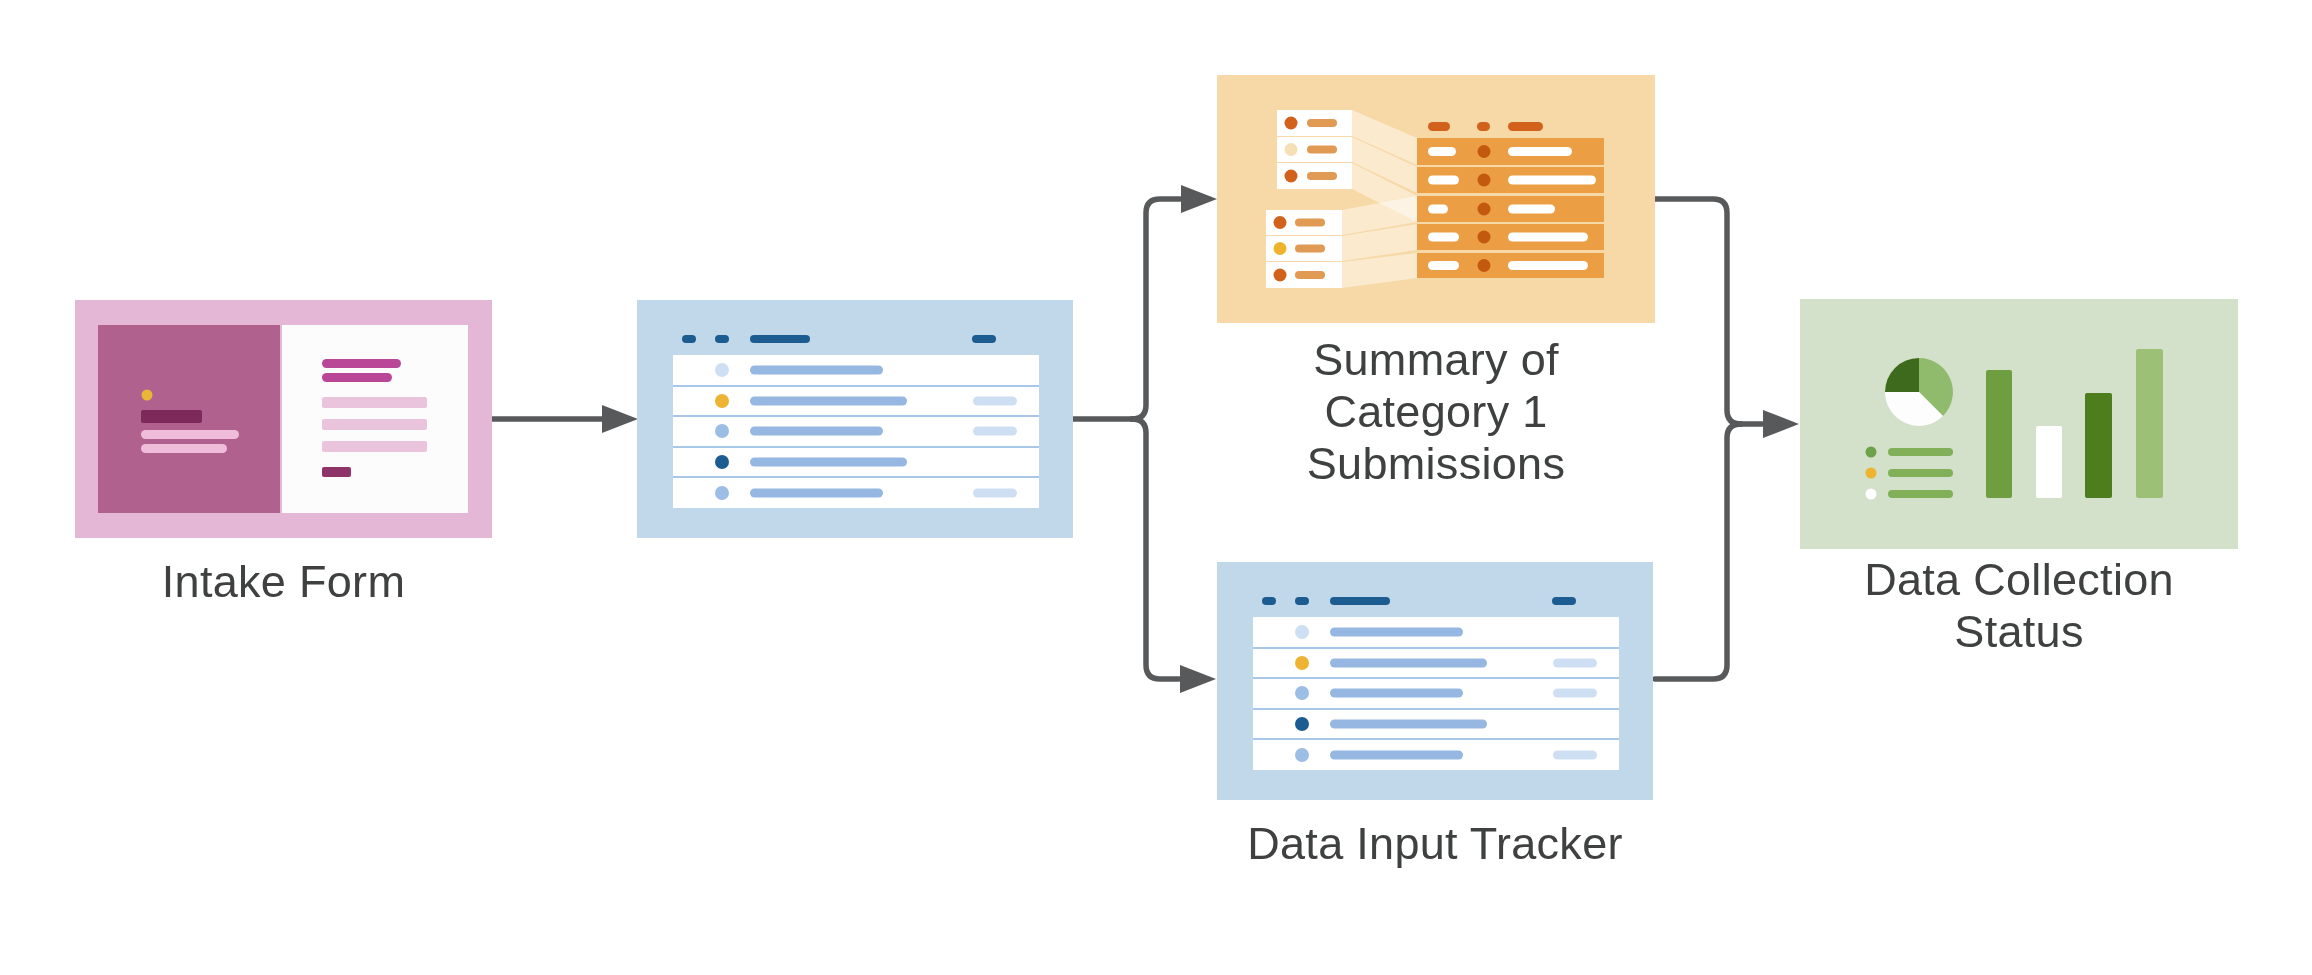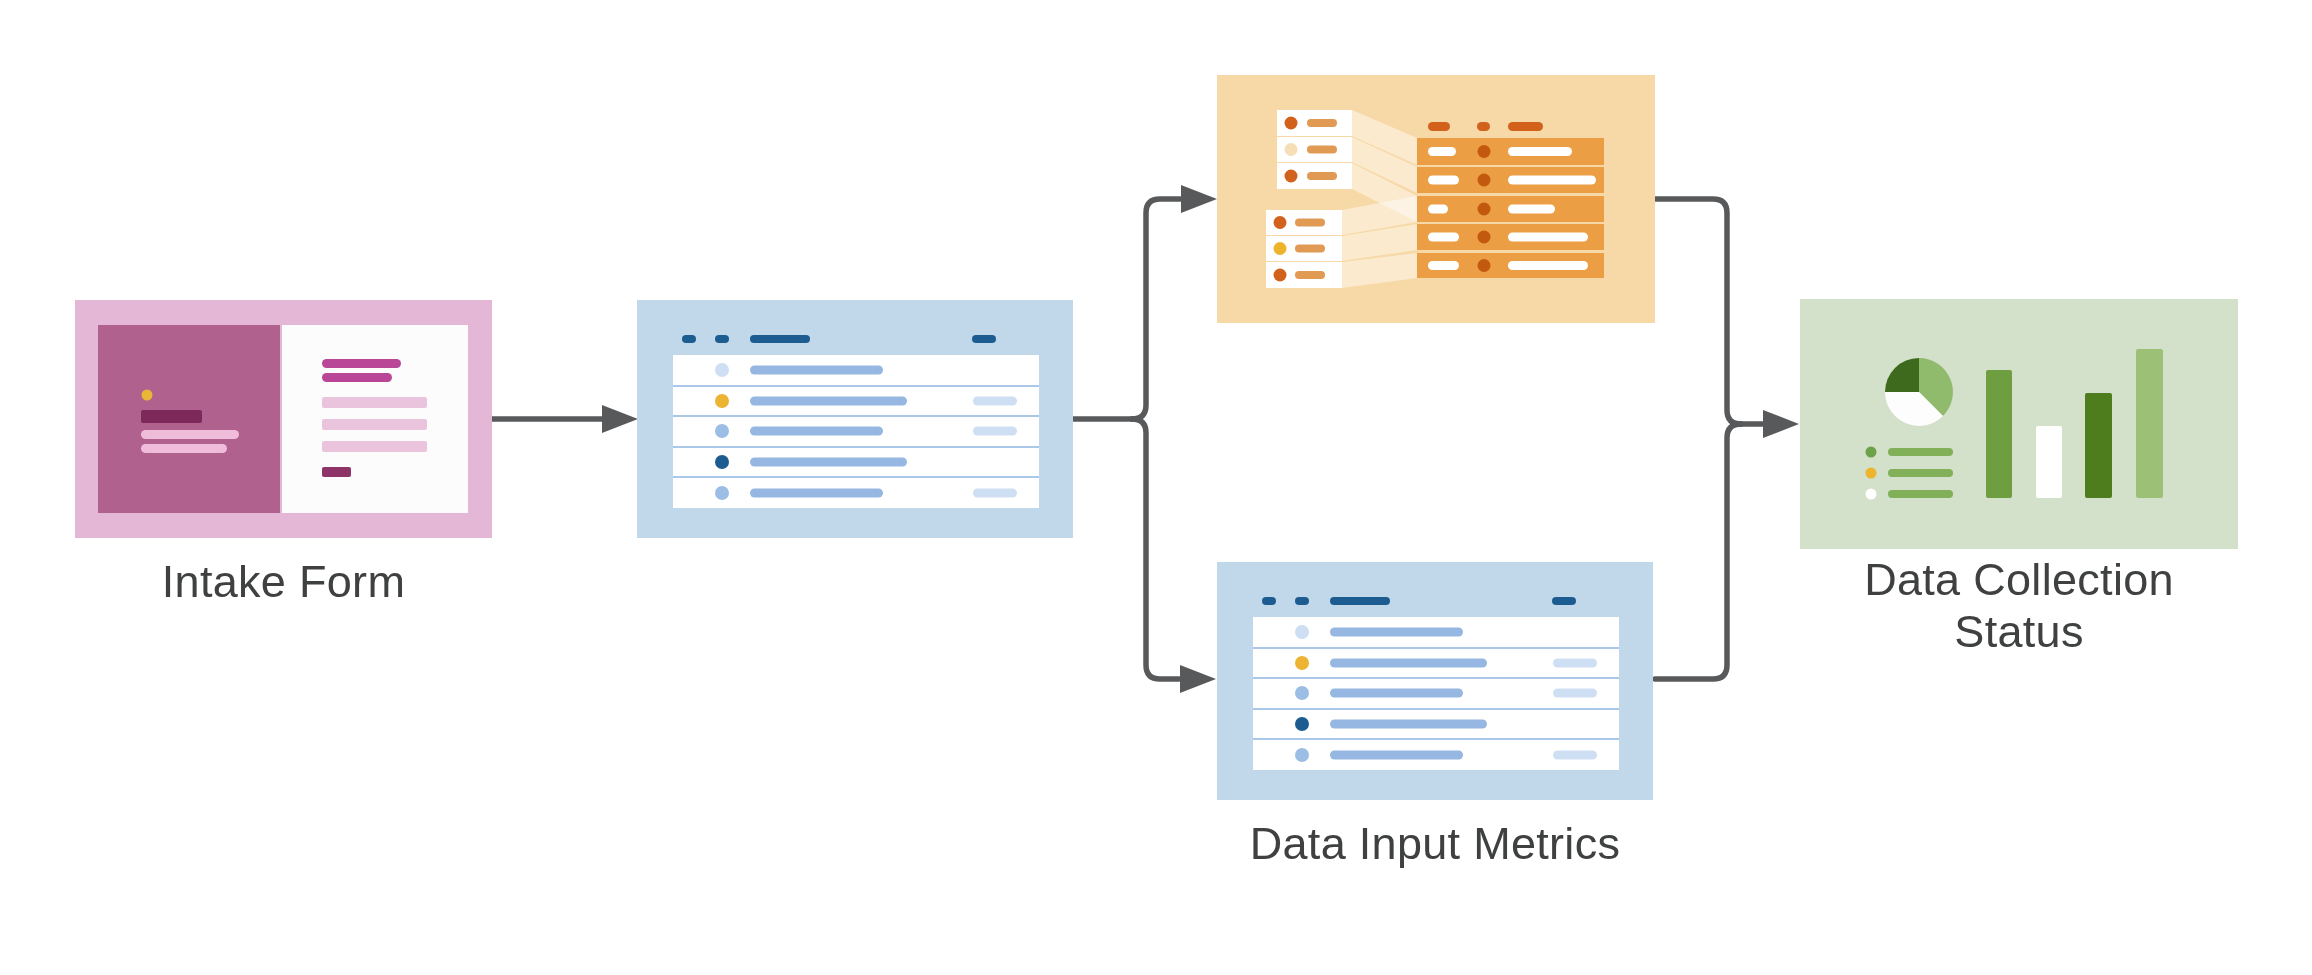--- a/index.html
+++ b/index.html
@@ -159,27 +159,30 @@
         <circle cx="267" cy="162" r="6.5" fill="#c2590f"></circle>
         <circle cx="267" cy="190.5" r="6.5" fill="#c2590f"></circle>
         <rect x="291" y="72" width="64" height="9" rx="4.5" fill="#ffffff"></rect>
         <rect x="291" y="100.5" width="88" height="9" rx="4.5" fill="#ffffff"></rect>
         <rect x="291" y="129.5" width="47" height="9" rx="4.5" fill="#ffffff"></rect>
         <rect x="291" y="157.5" width="80" height="9" rx="4.5" fill="#ffffff"></rect>
         <rect x="291" y="186" width="80" height="9" rx="4.5" fill="#ffffff"></rect>
       </g>
     </svg>
   </div>
+  <div class="node-label" style="left:1136px;top:334px;">Summary of
+Category 1
+Submissions</div>
 
   <div class="node" style="left:1217px;top:562px;">
     <svg width="436" height="238" viewBox="0 0 436 238" fill="#c0d8ea">
       <use href="#sym-data-table"></use>
     </svg>
   </div>
-  <div class="node-label" style="left:1135px;top:818px;">Data Input Metrics</div>
+  <div class="node-label" style="left:1135px;top:818px;">Data Input Tracker</div>
 
   <div class="node" style="left:1800px;top:299px;">
     <svg width="438" height="250" viewBox="0 0 438 250">
       <rect x="0" y="0" width="438" height="250" fill="#d3e0ca"></rect>
       <g>
         <path d="M119,93 L119,59 A34,34 0 0 1 143,117 Z" fill="#90ba6c"></path>
         <path d="M119,93 L143,117 A34,34 0 0 1 85,93 Z" fill="#fdfdfd"></path>
         <path d="M119,93 L85,93 A34,34 0 0 1 119,59 Z" fill="#3e6a1e"></path>
       </g>
       <g>

